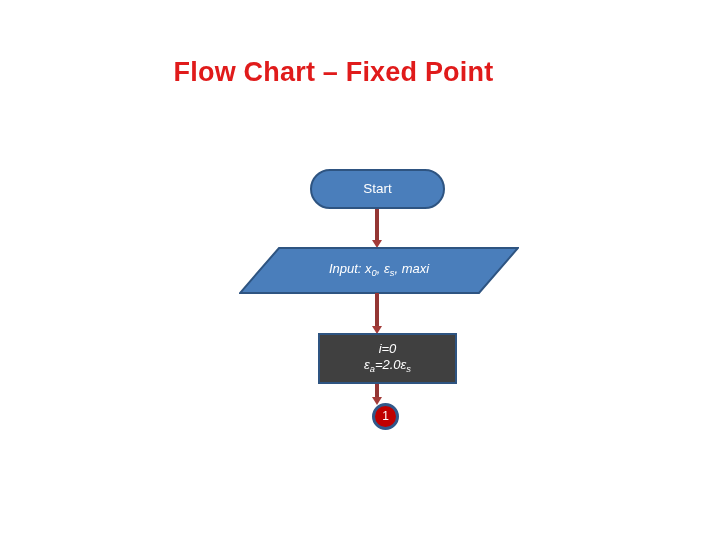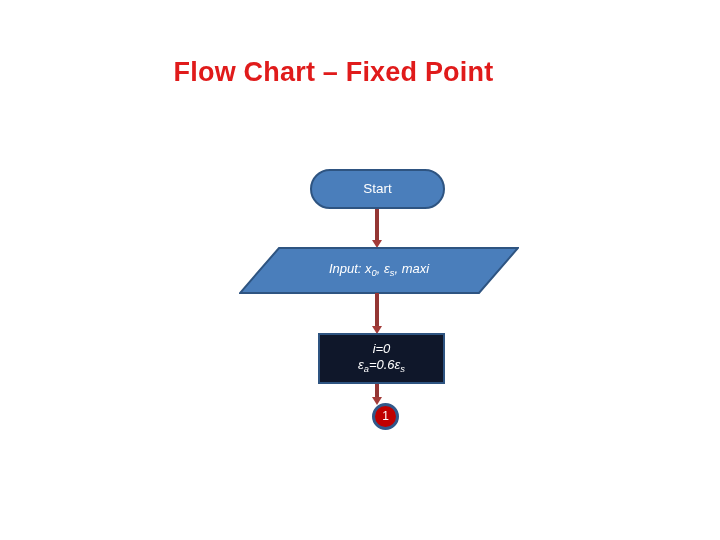--- a/index.html
+++ b/index.html
@@ -102,23 +102,23 @@
     font-size: 13px;
     font-style: italic;
     font-family: "Liberation Sans", sans-serif;
   }
 
   
   #node-process {
     position: absolute;
     left: 301px;
     top: 333px;
-    width: 127px;
+    width: 139px;
     height: 51px;
-    background: #0f172a;
+    background: #404040;
     border: 2px solid #2E5481;
     box-sizing: border-box;
   }
   #node-process .shape-label {
     font-size: 13px;
     font-style: italic;
     font-family: "Liberation Sans", sans-serif;
   }
 
   
@@ -211,21 +211,21 @@
     </div>
 
     <div class="arrow" id="arrow-input-process">
       <div class="arrow-line"></div>
       <div class="arrow-head"></div>
     </div>
 
     <div id="node-process">
       <div class="shape-label">
         <div class="math">i=0</div>
-        <div class="math"><span>ε</span><span class="sub">a</span><span>=0.6</span><span>ε</span><span class="sub">s</span></div>
+        <div class="math"><span>ε</span><span class="sub">a</span><span>=2.0</span><span>ε</span><span class="sub">s</span></div>
       </div>
     </div>
 
     <div class="arrow" id="arrow-process-connector">
       <div class="arrow-line"></div>
       <div class="arrow-head"></div>
     </div>
 
     <div id="node-connector">
       <div class="shape-label">1</div>

